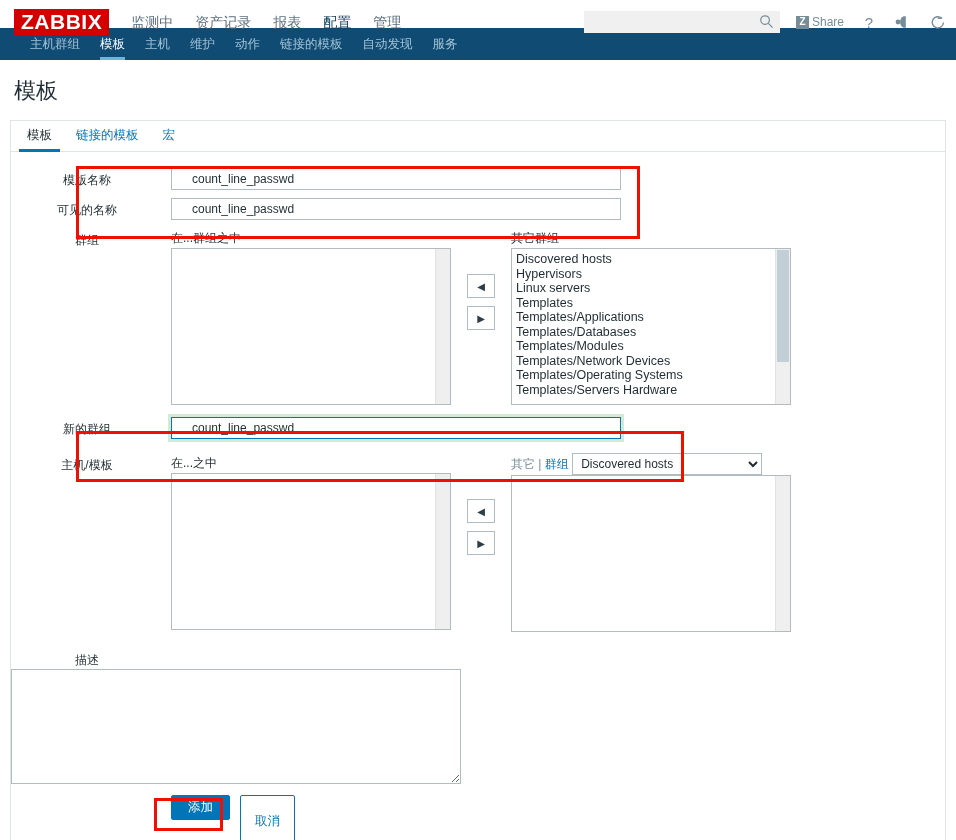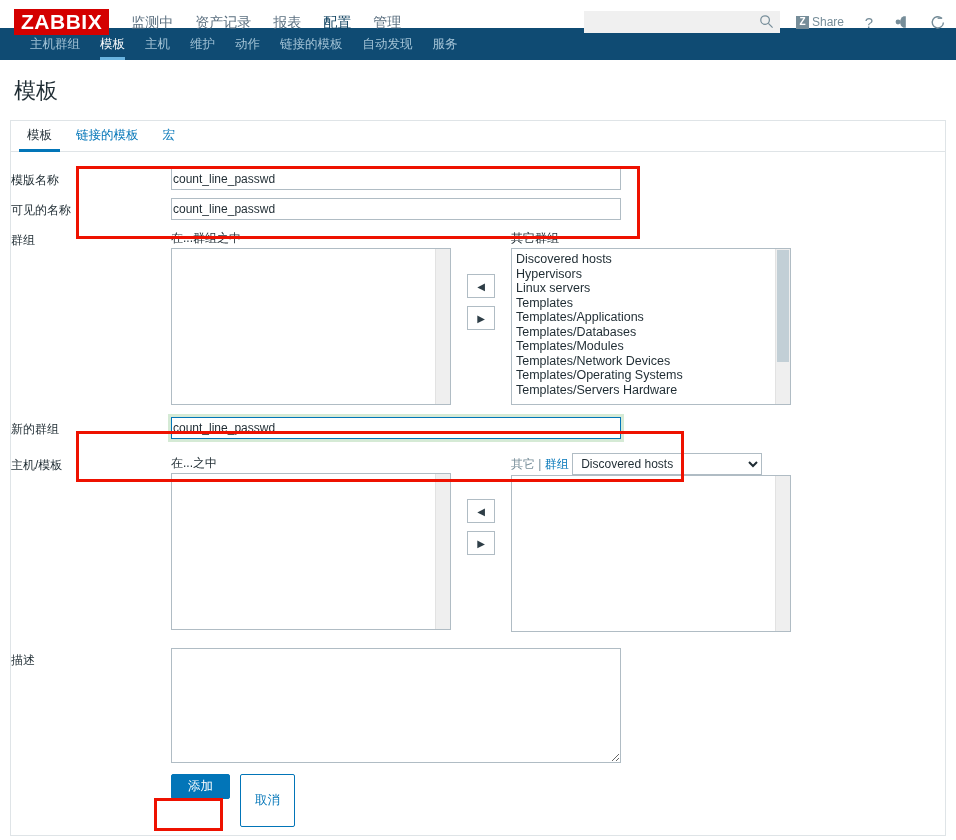--- a/index.html
+++ b/index.html
@@ -218,36 +218,36 @@
     padding: 16px 0 0 0;
     position: relative;
   }
   .frow {
     display: flex;
     align-items: flex-start;
     margin-bottom: 8px;
   }
   .flabel {
     width: 160px;
-    text-align: left;
+    text-align: center;
     padding-right: 8px;
     font-size: 12px;
     color: #1f2c33;
     box-sizing: border-box;
     padding-top: 4px;
     white-space: nowrap;
   }
   .fctrl {
     flex: 1;
   }
   input.txt {
     width: 450px;
     height: 22px;
     border: 1px solid #b0bcc4;
-    padding: 0 1px;
+    padding: 0 20px;
     font-size: 12px;
     font-family: "Liberation Sans", sans-serif;
     color: #1f2c33;
     box-sizing: border-box;
     background: #ffffff;
     outline: none;
   }
   input.txt.focused {
     border: 1px solid #0275b8;
     background: #ffffff;
@@ -571,21 +571,21 @@
             </div>
             <div class="listbox" style="margin-top:2px;">
               <div class="items"></div>
               <div class="sbar"></div>
             </div>
           </div>
         </div>
       </div>
     </div>
 
-    <div class="frow" style="margin-top:16px;">
+    <div class="frow" style="margin-top:16px;flex-direction:column;">
       <div class="flabel">描述</div>
       <div class="fctrl">
         <textarea class="ta" placeholder="" style=""></textarea>
       </div>
     </div>
 
     <div class="frow" style="margin-top:4px;">
       <div class="flabel"></div>
       <div class="fctrl">
         <div class="btnrow">

